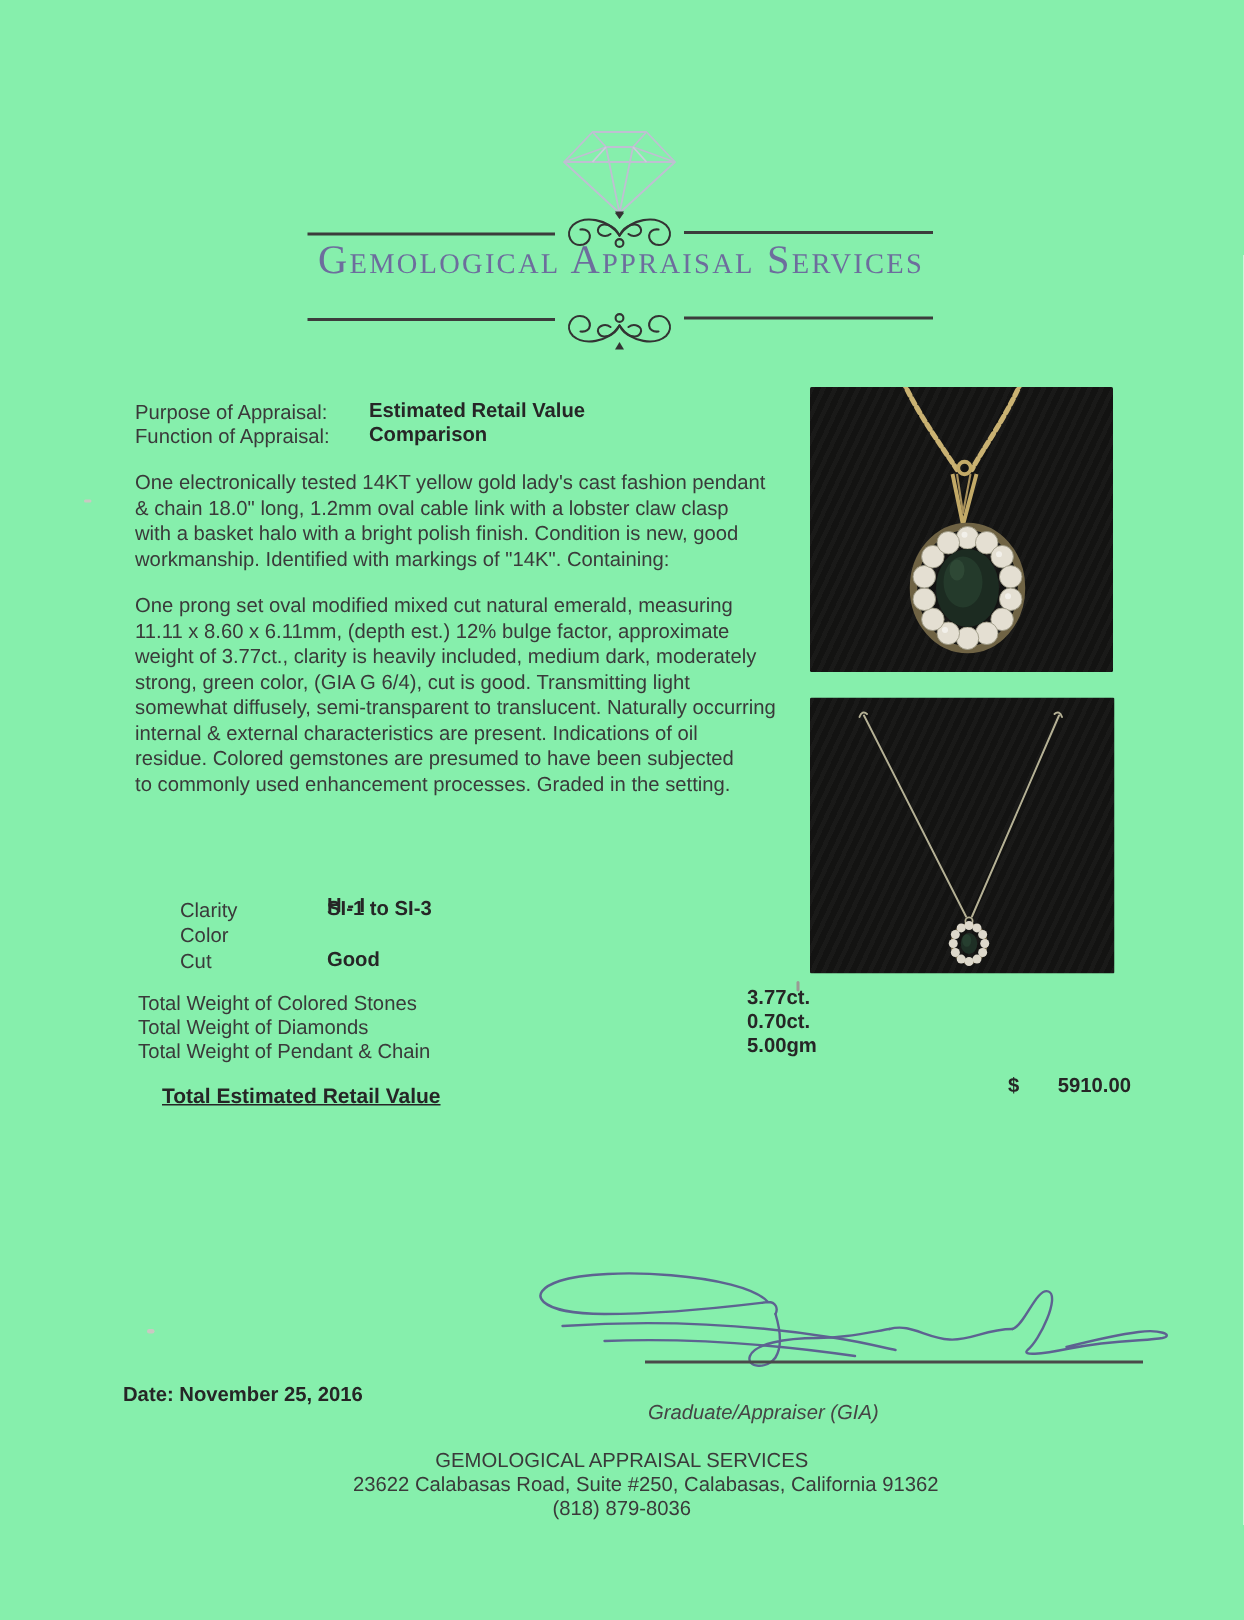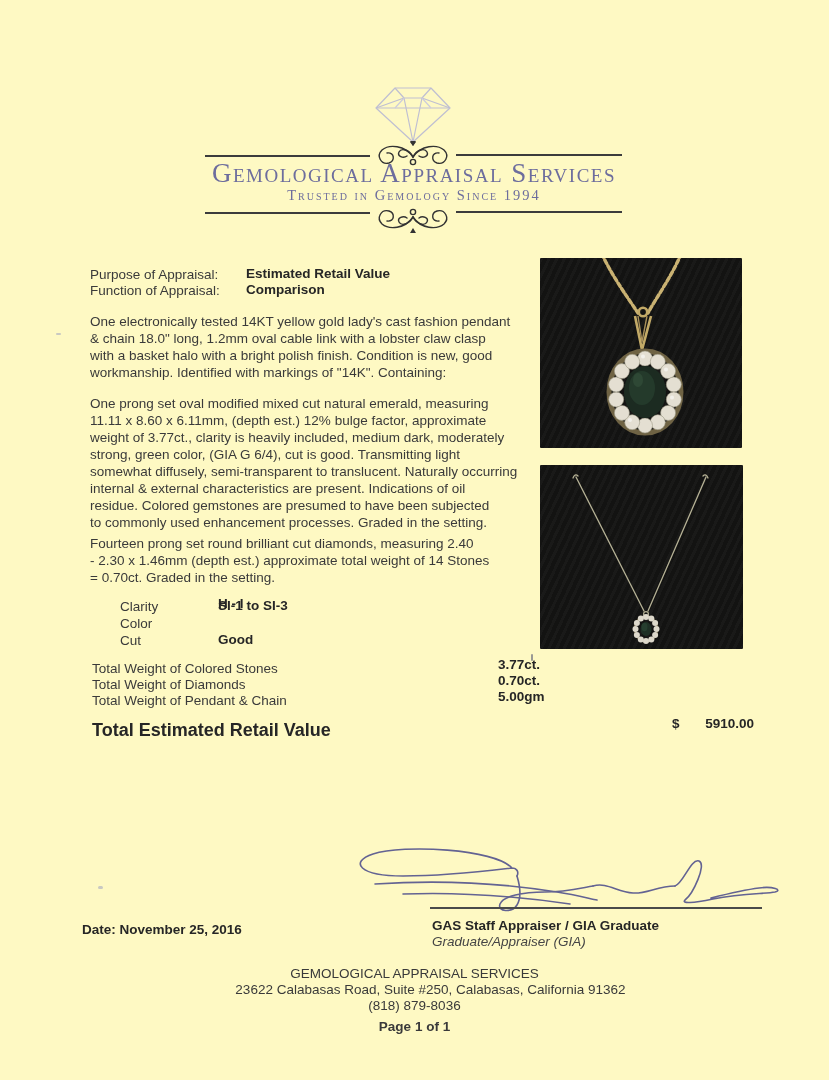--- a/index.html
+++ b/index.html
@@ -1,19 +1,19 @@
 <!DOCTYPE html>
 <html><head>
 <meta charset="utf-8">
 <style>
   * { margin:0; padding:0; box-sizing:border-box; }
   html,body { background:#ffffff; }
   #page {
     position:relative; width:829px; height:1080px;
-    background:#fef9c3; overflow:hidden;
+    background:#86efac; overflow:hidden;
     font-family:"Liberation Sans", sans-serif;
     color:#383838;
   }
   .abs { position:absolute; }
   .body-txt { font-size:13.5px; line-height:17px; color:#3a3a3a; }
   .para { white-space:pre-line; width:475px; }
   .bold { font-weight:700; color:#262626; }
   .italic { font-style:italic; }
   .brand-title {
     font-family:"Liberation Serif", serif;
@@ -62,21 +62,20 @@
       <path d="M42,18 C34,6 18,5 11,11 C5,17 10,26 18,24 C24,22 24,13 16,14"></path>
       <path d="M42,18 C50,6 66,5 73,11 C79,17 74,26 66,24 C60,22 60,13 68,14"></path>
       <path d="M42,18 C38,10 30,9 28,13 C26,17 32,20 36,17"></path>
       <path d="M42,18 C46,10 54,9 56,13 C58,17 52,20 48,17"></path>
       <circle cx="42" cy="23" r="2.6"></circle>
     </g>
     <path d="M39,2 L45,2 L42,7 Z" fill="#333"></path>
   </svg>
 
   <div class="abs brand-title" style="left:124px; top:158px;">Gemological Appraisal Services</div>
-  <div class="abs brand-tagline" style="left:124px; top:187px;">Trusted in Gemology Since 1994</div>
 
   <div class="abs rule" style="left:205px; top:212px; width:165px;"></div>
   <div class="abs rule" style="left:456px; top:211px; width:166px;"></div>
   <svg class="abs" style="left:371px; top:203px; transform:scaleY(-1);" width="84" height="32" viewBox="0 0 84 32">
     <g fill="none" stroke="#333333" stroke-width="1.4" stroke-linecap="round">
       <path d="M42,18 C34,6 18,5 11,11 C5,17 10,26 18,24 C24,22 24,13 16,14"></path>
       <path d="M42,18 C50,6 66,5 73,11 C79,17 74,26 66,24 C60,22 60,13 68,14"></path>
       <path d="M42,18 C38,10 30,9 28,13 C26,17 32,20 36,17"></path>
       <path d="M42,18 C46,10 54,9 56,13 C58,17 52,20 48,17"></path>
       <circle cx="42" cy="23" r="2.6"></circle>
@@ -94,39 +93,36 @@
 with a basket halo with a bright polish finish. Condition is new, good
 workmanship.  Identified with markings of "14K".  Containing:</div>
   <div class="abs body-txt para" style="left:90px; top:395px;">One prong set oval modified mixed cut natural emerald, measuring
 11.11 x 8.60 x 6.11mm, (depth est.) 12% bulge factor, approximate
 weight of 3.77ct., clarity is heavily included, medium dark, moderately
 strong, green color, (GIA G 6/4), cut is good. Transmitting light
 somewhat diffusely, semi-transparent to translucent. Naturally occurring
 internal &amp; external characteristics are present. Indications of oil
 residue. Colored gemstones are presumed to have been subjected
 to commonly used enhancement processes. Graded in the setting.</div>
-  <div class="abs body-txt para" style="left:90px; top:535px;">Fourteen prong set round brilliant cut diamonds, measuring 2.40
-- 2.30 x 1.46mm (depth est.) approximate total weight of 14 Stones
-= 0.70ct. Graded in the setting.</div>
 
   <div class="abs body-txt" style="left:120px; top:598px;">Clarity</div>
   <div class="abs body-txt bold" style="left:218px; top:597px;">SI-1 to SI-3</div>
   <div class="abs body-txt" style="left:120px; top:615px;">Color</div>
   <div class="abs body-txt bold" style="left:218px; top:595px;">H - I</div>
   <div class="abs body-txt" style="left:120px; top:632px;">Cut</div>
   <div class="abs body-txt bold" style="left:218px; top:631px;">Good</div>
 
   <div class="abs body-txt" style="left:92px; top:660px;">Total Weight of Colored Stones</div>
   <div class="abs body-txt bold" style="left:498px; top:656px;">3.77ct.</div>
   <div class="abs body-txt" style="left:92px; top:676px;">Total Weight of Diamonds</div>
   <div class="abs body-txt bold" style="left:498px; top:672px;">0.70ct.</div>
   <div class="abs body-txt" style="left:92px; top:692px;">Total Weight of Pendant &amp; Chain</div>
   <div class="abs body-txt bold" style="left:498px; top:688px;">5.00gm</div>
 
-  <div class="abs body-txt bold" style="left:92px; top:722px; font-size:18px;">Total Estimated Retail Value</div>
+  <div class="abs body-txt bold" style="left:108px; top:722px; font-size:14px;text-decoration:underline;">Total Estimated Retail Value</div>
   <div class="abs" style="left:672px; top:715px; width:82px; display:flex; justify-content:space-between;">
     <span class="body-txt bold">$</span>
     <span class="body-txt bold">5910.00</span>
   </div>
 
   <div class="abs photo" style="left:540px; top:258px; width:202px; height:190px;">
     <svg width="202" height="190" viewBox="0 0 202 190">
 
       <g fill="none" stroke="#cab272" stroke-width="3.4" stroke-linecap="round" stroke-dasharray="4 2.6">
         <path d="M62,-4 C72,18 88,40 98,55"></path>
@@ -205,25 +201,23 @@
       <path d="M172,34 C175,44 177,55 172,63 C167,71 152,70 155,62 C158,54 178,50 200,50 C220,50 236,46 248,44"></path>
       <path d="M30,42 C90,38 150,40 212,50 C232,53 246,57 252,58"></path>
       <path d="M58,52 C110,50 170,54 225,62"></path>
       <path d="M248,44 C262,40 272,50 288,51 C302,52 312,44 330,44"></path>
       <path d="M330,44 C338,42 346,16 354,19 C362,22 348,52 340,58 C336,62 348,61 368,57 C398,51 420,52 430,50 C438,48 428,44 414,46 C398,48 378,53 366,56"></path>
     </g>
   </svg>
   <div class="abs thin-rule" style="left:430px; top:907px; width:332px;"></div>
 
   <div class="abs body-txt bold" style="left:82px; top:921px;">Date: November 25, 2016</div>
-  <div class="abs body-txt bold" style="left:432px; top:917px;">GAS Staff Appraiser / GIA Graduate</div>
   <div class="abs body-txt italic" style="left:432px; top:933px; color:#454545;">Graduate/Appraiser (GIA)</div>
 
   <div class="abs footer-line" style="left:0px; top:966px;">GEMOLOGICAL APPRAISAL SERVICES</div>
   <div class="abs footer-line" style="left:16px; top:982px;">23622 Calabasas Road, Suite #250, Calabasas, California 91362</div>
   <div class="abs footer-line" style="left:0px; top:998px;">(818) 879-8036</div>
-  <div class="abs footer-line bold" style="left:0px; top:1019px;">Page 1 of 1</div>
 
   <div class="abs speck" style="left:56px; top:333px; width:5px; height:2px;"></div>
   <div class="abs speck" style="left:98px; top:886px; width:5px; height:3px;"></div>
   <div class="abs speck" style="left:531px; top:654px; width:2px; height:7px; background:#9a9a94;"></div>
 
 </div>
 
 </body></html>

